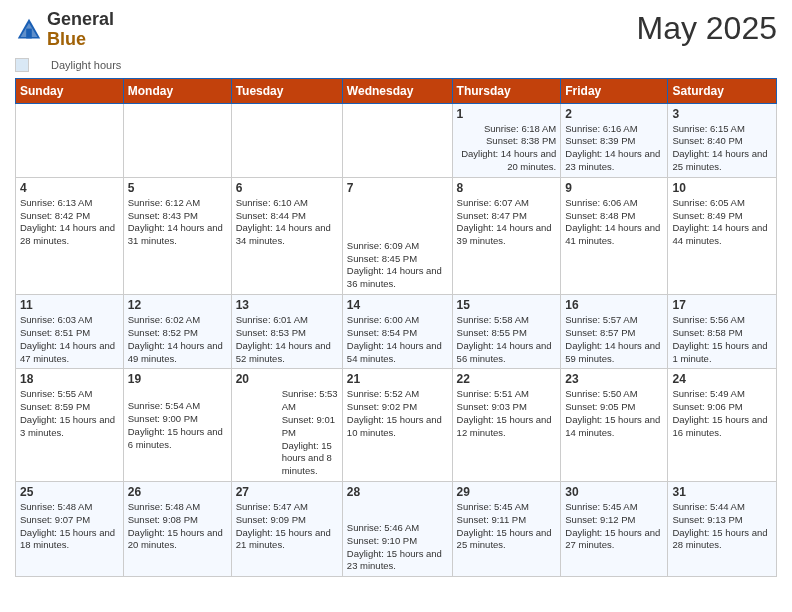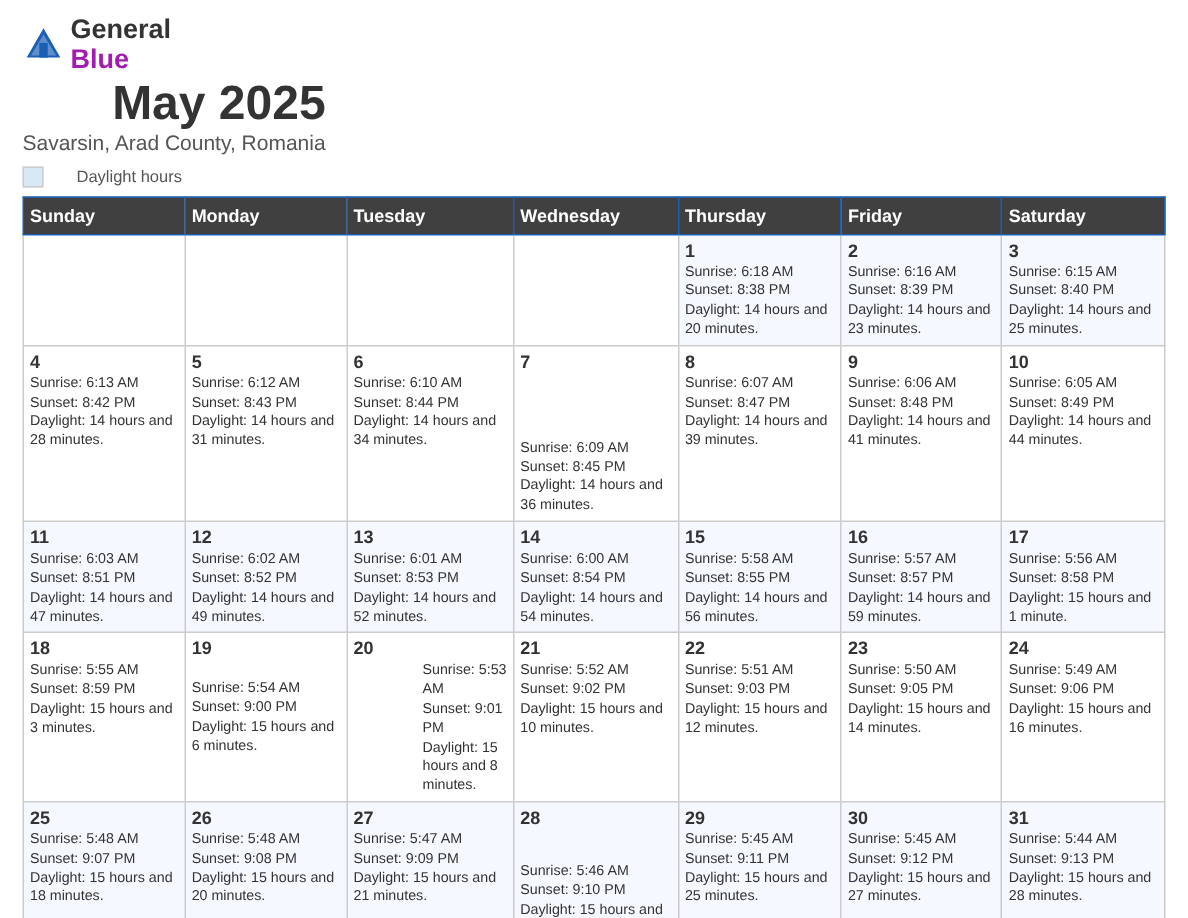--- a/index.html
+++ b/index.html
@@ -8,44 +8,43 @@
       background: #fff;
       width: 792px;
       min-height: 612px;
       padding: 10px 15px;
     }
     .header {
       display: flex;
       justify-content: space-between;
       align-items: flex-start;
       margin-bottom: 8px;
-      flex-direction: column;
     }
     .logo {
       display: flex;
       align-items: center;
       gap: 4px;
     }
     .logo-text {
       font-size: 18px;
       font-weight: bold;
       line-height: 1.1;
     }
     .logo-general { color: #333; }
-    .logo-blue { color: #a21caf; }
+    .logo-blue { color: #a16207; }
     .logo-icon {
       width: 28px;
       height: 28px;
     }
     .title-block {
       text-align: right;
     }
     .month-title {
       font-size: 32px;
-      font-weight: bold;
+      font-weight: normal;
       color: #333;
     }
     .subtitle {
       font-size: 14px;
       color: #555;
     }
     .legend {
       display: flex;
       align-items: center;
       gap: 22px;
@@ -57,21 +56,21 @@
       width: 14px;
       height: 14px;
       background: #d9e8f5;
       border: 1px solid #ccc;
     }
     table {
       width: 100%;
       border-collapse: collapse;
     }
     thead tr th {
-      background: #404040;
+      background: #c2410c;
       color: #fff;
       font-size: 12px;
       font-weight: bold;
       padding: 5px 4px;
       text-align: left;
       border: 1px solid #1a5fb4;
     }
     tbody tr td {
       vertical-align: top;
       border: 1px solid #ccc;
@@ -113,21 +112,20 @@
       <polygon points="20,10 32,30 8,30" fill="#fff" opacity="0.3"></polygon>
       <rect x="16" y="18" width="8" height="14" fill="#1a5fb4"></rect>
     </svg>
     <div class="logo-text">
       <div class="logo-general">General</div>
       <div class="logo-blue">Blue</div>
     </div>
   </div>
   <div class="title-block">
     <div class="month-title">May 2025</div>
-    <div class="subtitle">Savarsin, Arad County, Romania</div>
   </div>
 </div>
 
 <div class="legend">
   <div class="legend-box"></div>
   <span>Daylight hours</span>
 </div>
 
 <table>
   <thead>
@@ -142,21 +140,21 @@
       </tr>
   </thead>
   <tbody>
   <tr>
         <td class="empty-cell"></td>
         <td class="empty-cell"></td>
         <td class="empty-cell"></td>
         <td class="empty-cell"></td>
         <td>
           <div class="day-num">1</div>
-          <div class="day-info" style="white-space: pre-line;">Sunrise: 6:18 AM
+          <div class="day-info" style="white-space: pre-line; text-align: right;">Sunrise: 6:18 AM
 Sunset: 8:38 PM
 Daylight: 14 hours and 20 minutes.</div>
         </td>
         <td>
           <div class="day-num">2</div>
           <div class="day-info" style="white-space: pre-line;">Sunrise: 6:16 AM
 Sunset: 8:39 PM
 Daylight: 14 hours and 23 minutes.</div>
         </td>
         <td>

